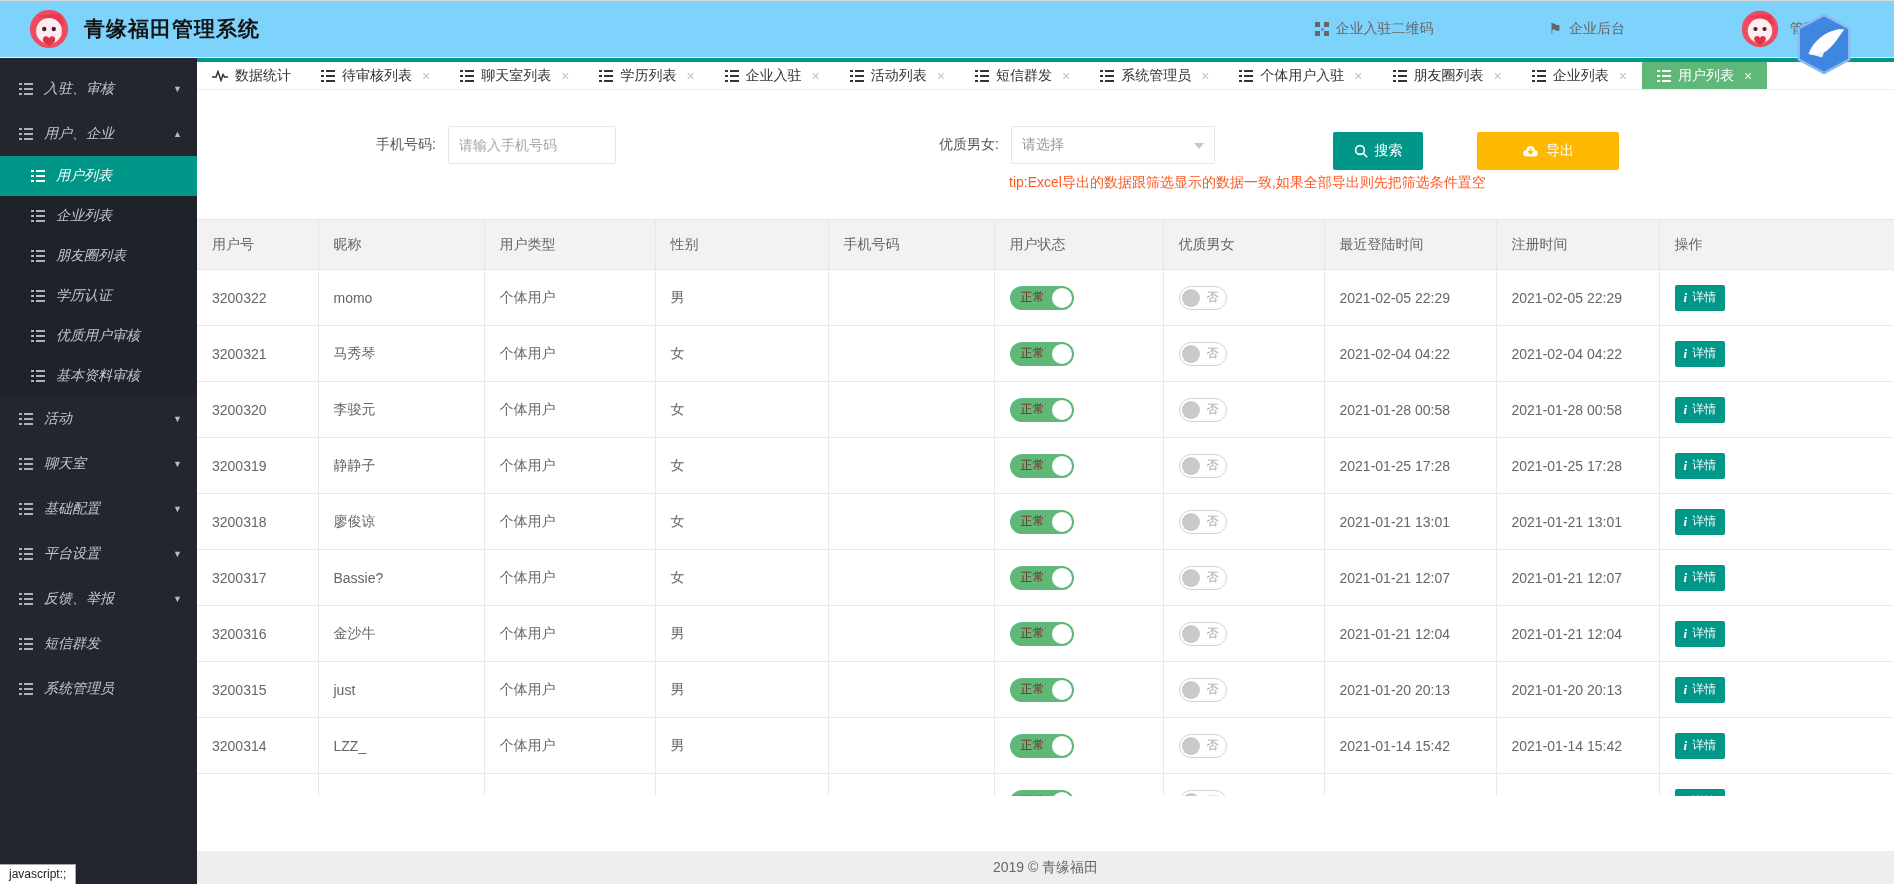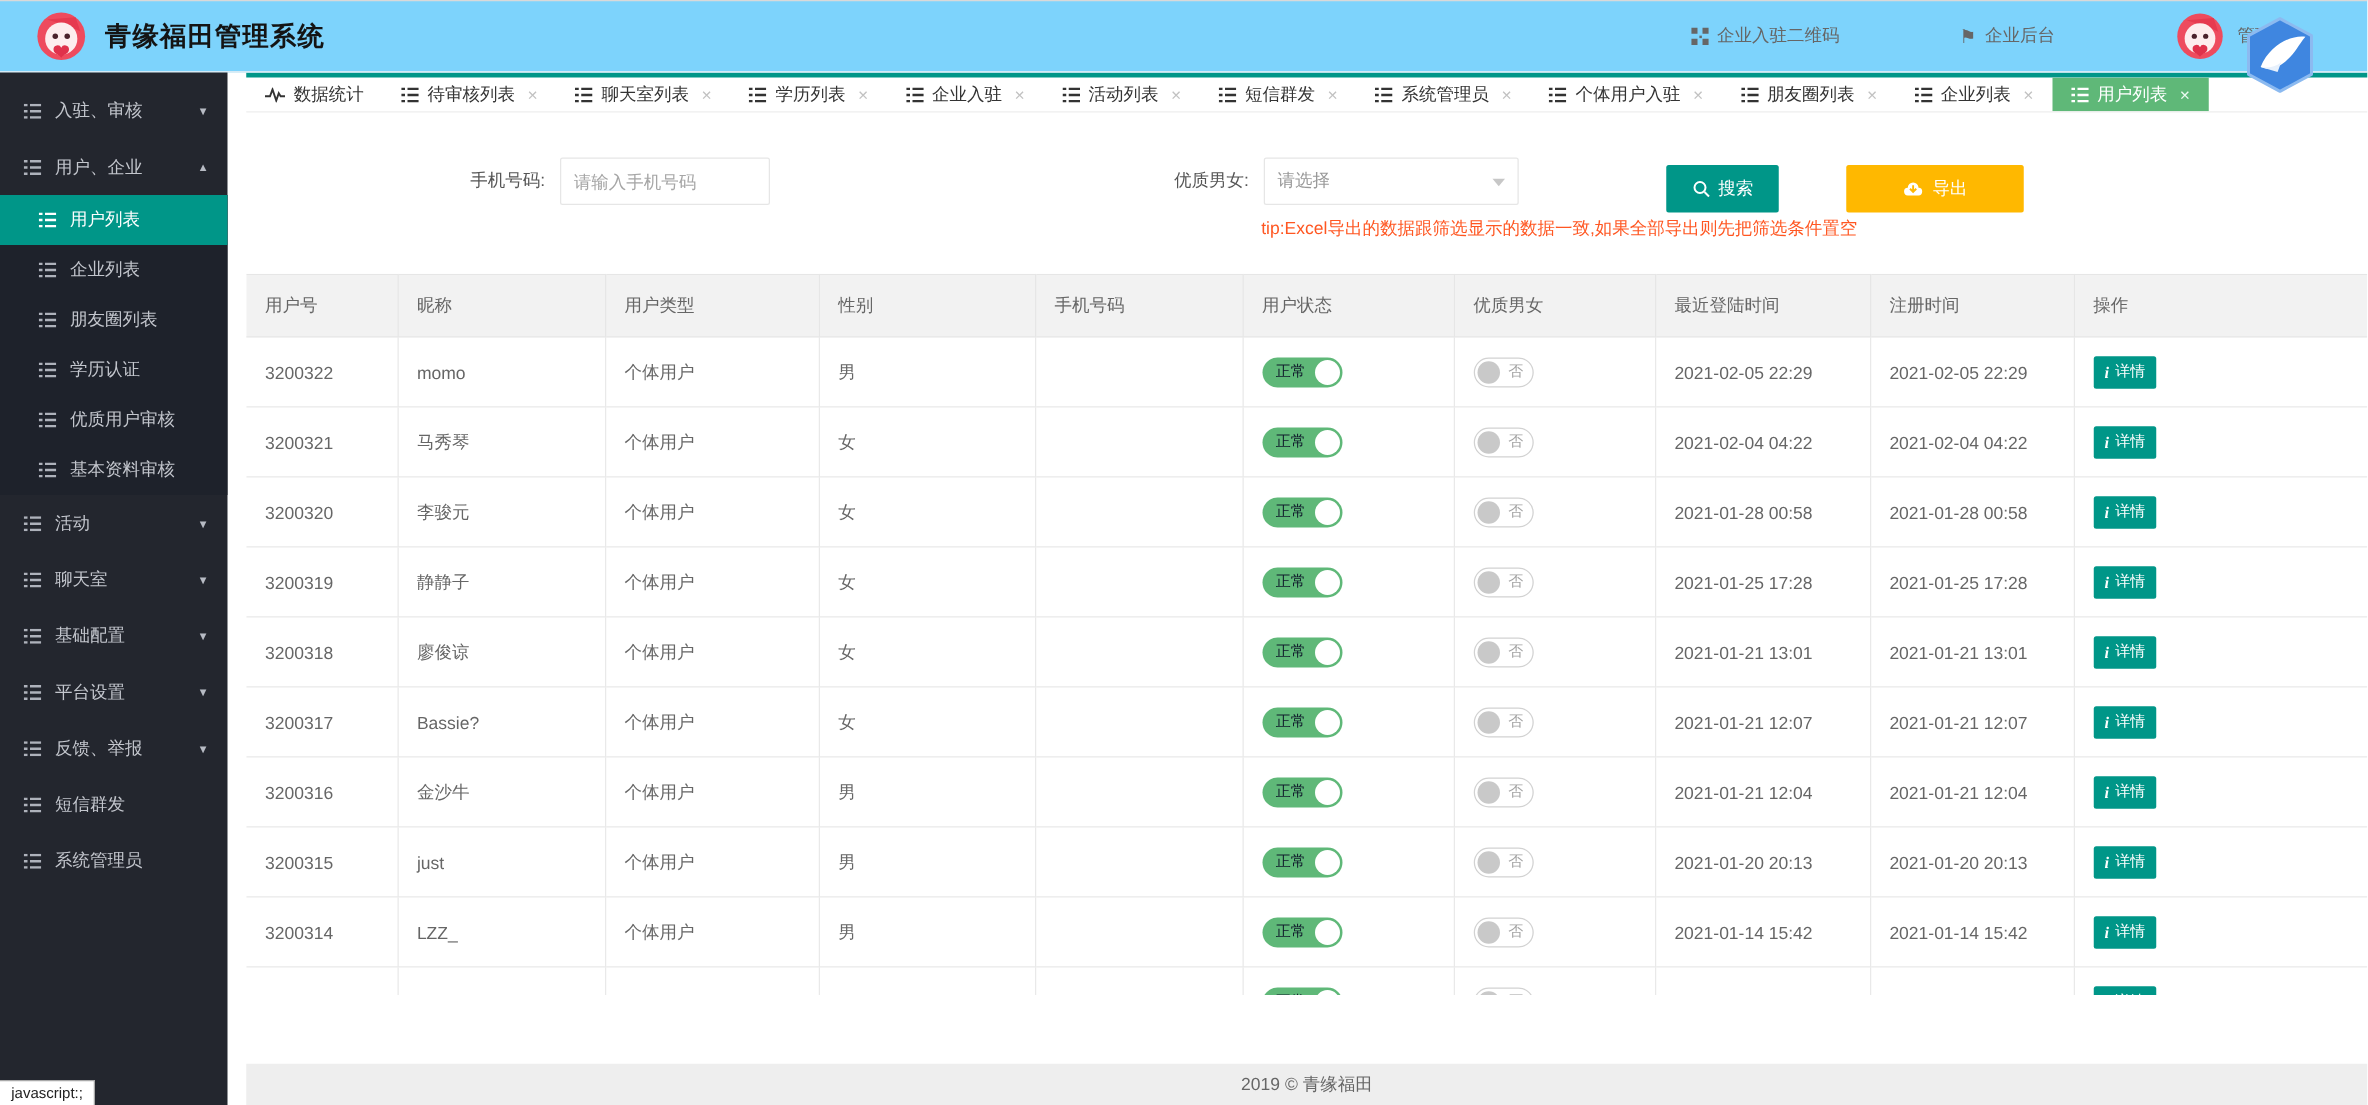--- a/index.html
+++ b/index.html
@@ -4,31 +4,31 @@
 <style>
   * { margin:0; padding:0; box-sizing:border-box; }
   html,body { width:1894px; height:884px; overflow:hidden; }
   body { position:relative; background:#fff; font-family:"Liberation Sans","DejaVu Sans",sans-serif; }
 
   
   .header { height:58px; display:flex; align-items:center; padding-left:28px;
             border-top:1px solid #d9d9d9; border-bottom:1px solid #f2f2f2; background:#7dd3fc; position:relative; z-index:10; }
   .logo { width:42px; height:42px; margin-right:14px; flex:0 0 auto; }
   .app-title { font-size:21px; font-weight:bold; color:#141414; letter-spacing:1px; }
-  .header-right { margin-left:auto; display:flex; align-items:center; color:#666; font-size:14px; padding-right:62px; }
+  .header-right { margin-left:auto; display:flex; align-items:center; color:#666; font-size:14px; padding-right:62px;gap:19px; }
   .hlink { display:flex; align-items:center; gap:7px; cursor:pointer; color:#666; }
   .hlink + .hlink { margin-left:96px; }
   .user-box { display:flex; align-items:center; gap:10px; margin-left:96px; cursor:pointer; }
   .avatar { width:40px; height:40px; border-radius:50%; overflow:hidden; }
   .flag-glyph { font-size:15px; color:#666; }
   .bird-badge { position:absolute; right:38px; top:13px; width:64px; height:62px; z-index:60; pointer-events:none; }
 
   
-  .sidebar { position:absolute; left:0; top:58px; bottom:0; width:182px; background:#23262E;
-             color:#c3c6cd; font-size:14px; padding-top:8px; z-index:20; }
+  .sidebar { position:absolute; left:0; top:58px; bottom:0; width:197px; background:#23262E;
+             color:#c3c6cd; font-size:14px; padding-top:8px; z-index:20;font-style:italic; }
   .nav-item { height:45px; display:flex; align-items:center; padding:0 15px 0 19px; cursor:pointer; }
   .nav-item .licon { margin-right:11px; display:inline-flex; color:#aeb2bb; }
   .nav-item .nav-arrow { margin-left:auto; font-size:9px; color:#b7bbc4; }
   .submenu { background:#1E222B; }
   .submenu .nav-item { height:40px; padding-left:31px; }
   .nav-item.active { background:#009688; color:#fff; }
   .nav-item.active .licon { color:#fff; }
 
   
   .main { margin-left:197px; height:826px; display:flex; flex-direction:column; background:#fff; }
@@ -67,21 +67,21 @@
   .table-wrap { margin-top:28px; height:577px; overflow:hidden; }
   table { width:100%; border-collapse:collapse; table-layout:fixed; font-size:14px; color:#666; }
   th { background:#f2f2f2; height:50px; font-weight:normal; text-align:left; padding-left:15px;
        color:#666; border:1px solid #e6e6e6; }
   td { height:56px; padding-left:15px; border:1px solid #e9e9e9; background:#fff; }
   th:first-child, td:first-child { border-left:none; }
   th:last-child, td:last-child { border-right:none; }
 
   .toggle { position:relative; display:inline-flex; align-items:center; height:24px; border-radius:12px;
             font-size:12px; cursor:pointer; vertical-align:middle; }
-  .toggle.on { width:64px; background:#5FB878; color:#0f172a; padding-left:11px; }
+  .toggle.on { width:64px; background:#5FB878; color:#7f1d1d; padding-left:11px; }
   .toggle.on .knob { position:absolute; right:2px; top:2px; width:20px; height:20px; border-radius:50%; background:#fff; }
   .toggle.off { width:48px; background:#fff; border:1px solid #d2d2d2; color:#a3a3a3; padding-left:27px; }
   .toggle.off .knob { position:absolute; left:2px; top:2px; width:18px; height:18px; border-radius:50%; background:#c9c9c9; }
 
   .detail-btn { display:inline-flex; align-items:center; gap:5px; height:26px; padding:0 9px;
                 background:#009688; color:#fff; font-size:12px; border:none; border-radius:2px; cursor:pointer; }
   .detail-btn .i-ic { font-family:"Liberation Serif","DejaVu Serif",serif; font-weight:bold; font-style:italic; font-size:13px; }
 
   
   .footer { height:33px; background:#eee; text-align:center; line-height:33px; color:#666; font-size:14px; }

